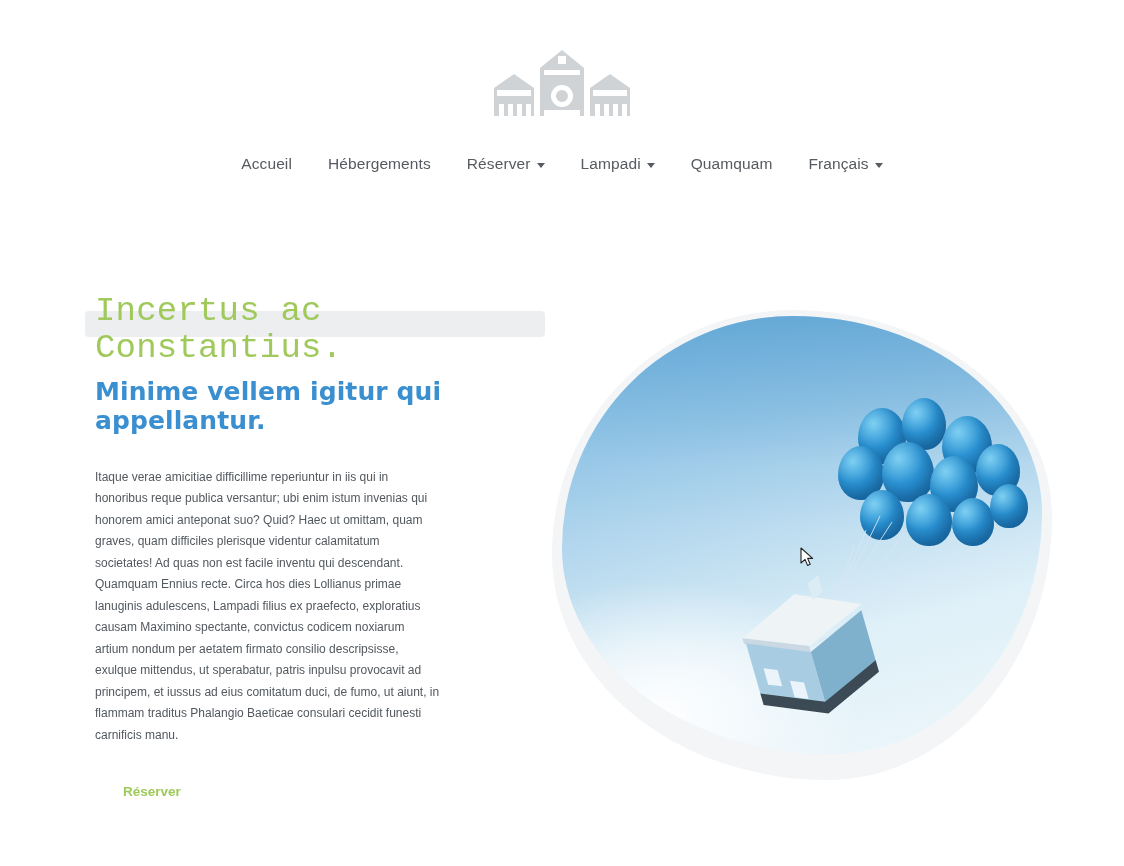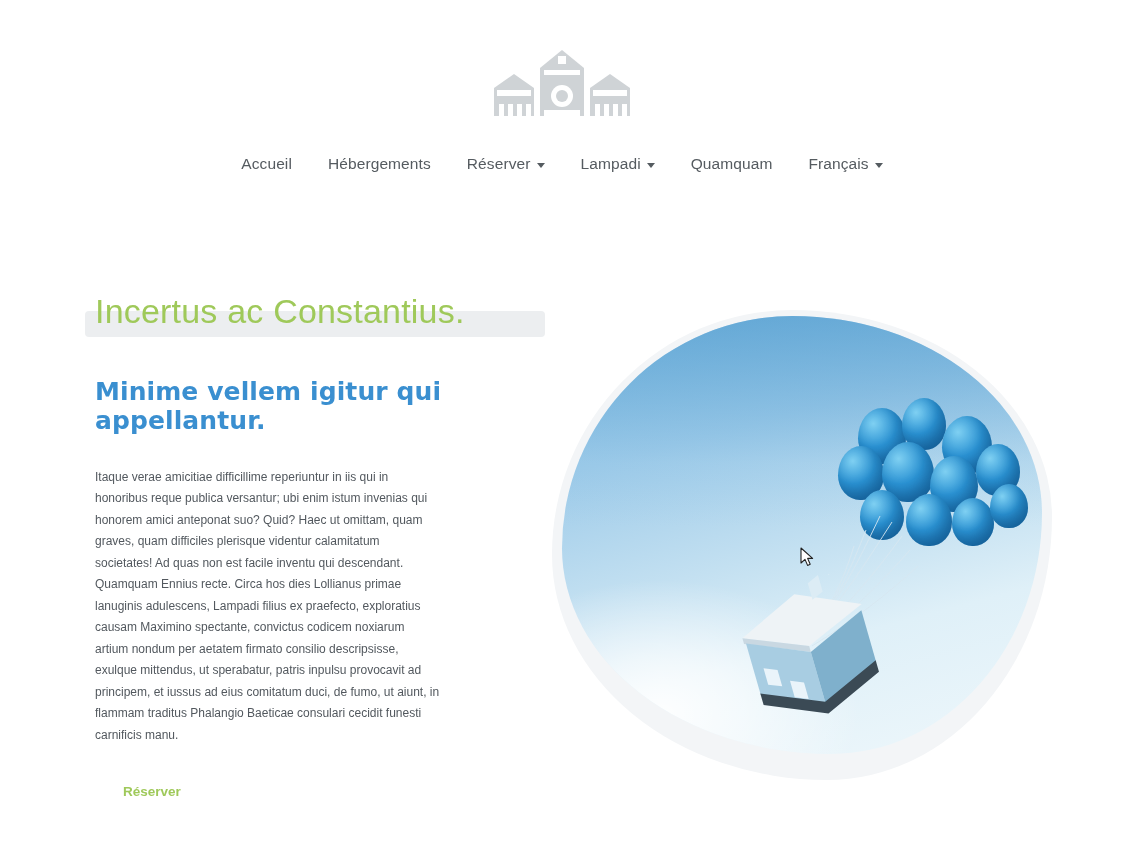--- a/index.html
+++ b/index.html
@@ -88,21 +88,21 @@
     background: #eceef0;
     border-radius: 4px;
   }
   .headline {
     position: relative;
     font-size: 34px;
     line-height: 1.1;
     font-weight: 400;
     color: #9fc95a;
     letter-spacing: 0.2px;
-    font-family: Liberation Sans, sans-serif;
+    font-family: Liberation Mono, monospace;
   }
 
   .subhead {
     margin-top: 32px;
     font-size: 25px;
     font-weight: 700;
     color: #3a8fd0;
     letter-spacing: 0.1px;
     font-family: "DejaVu Sans", sans-serif;
   }

